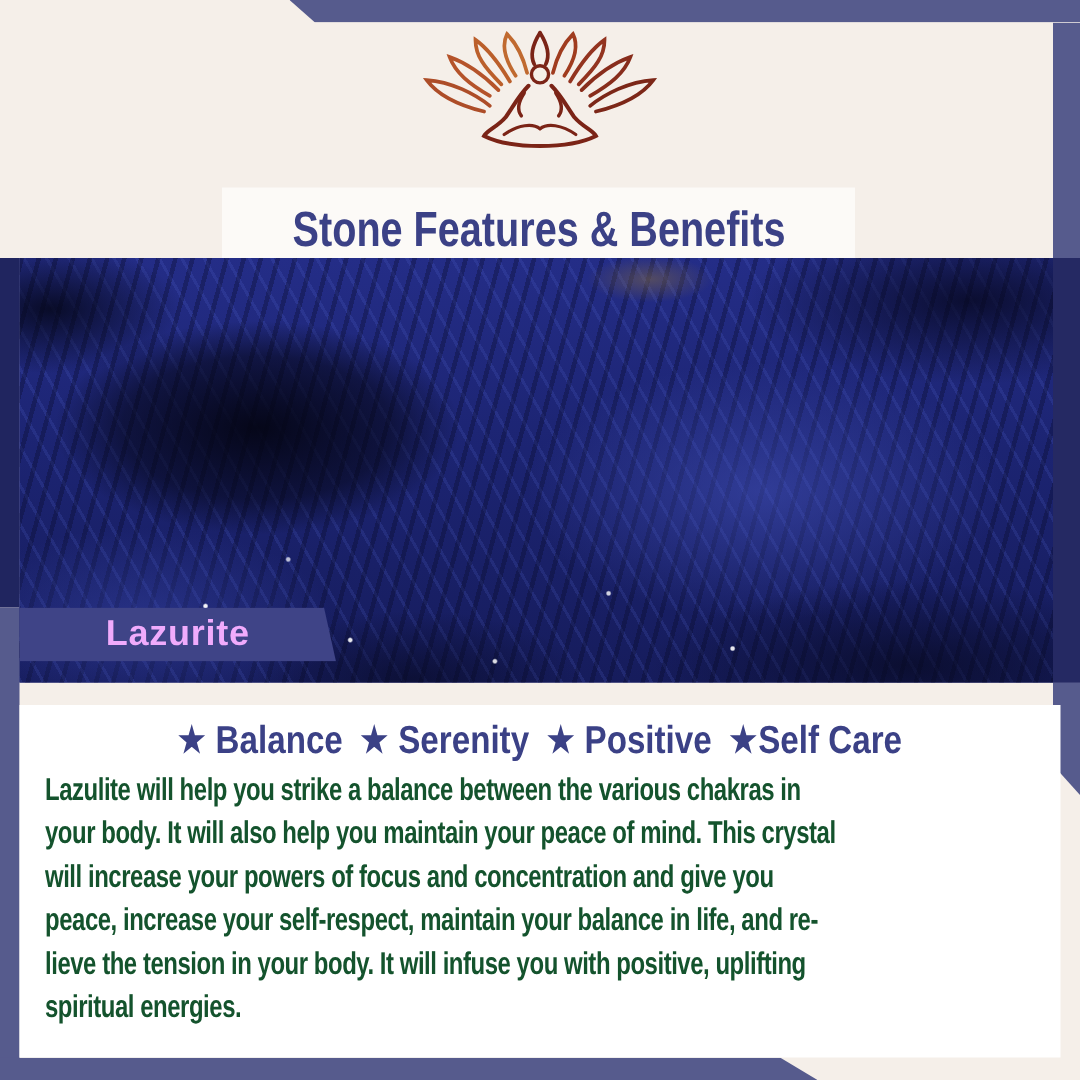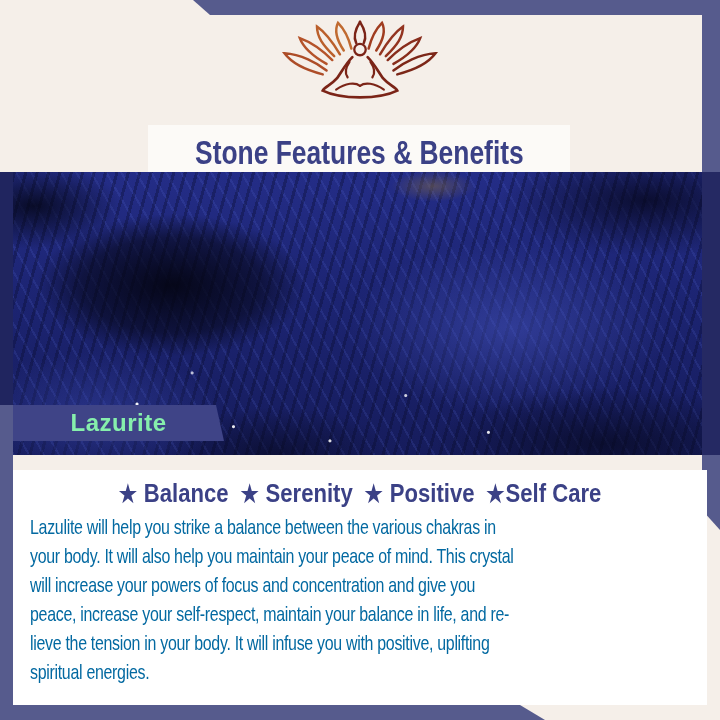--- a/index.html
+++ b/index.html
@@ -44,31 +44,31 @@
       radial-gradient(ellipse 210px 115px at 72% 55%, rgba(70,85,190,.5), transparent 75%),
       radial-gradient(ellipse 170px 85px at 12% 86%, rgba(60,75,180,.45), transparent 75%),
       repeating-linear-gradient(105deg, rgba(8,10,40,.33) 0 3px, transparent 3px 11px),
       repeating-linear-gradient(60deg, rgba(90,110,220,.16) 0 2px, transparent 2px 13px),
       linear-gradient(180deg,#242d87 0%,#1c2472 45%,#161c5c 100%);}
 
   
   .stone-banner{position:absolute;left:13px;top:405px;width:211px;height:36px;background:#3f4487;
     clip-path:polygon(0 0,203px 0,211px 36px,0 36px);
     display:flex;align-items:center;justify-content:center;}
-  .stone-banner span{color:#86efac;font-size:24px;font-weight:bold;letter-spacing:.5px;}
+  .stone-banner span{color:#f0abfc;font-size:24px;font-weight:bold;letter-spacing:.5px;}
 
   
   .panel{position:absolute;left:13px;top:470px;width:694px;height:235px;background:#ffffff;}
   .features{position:absolute;left:0;top:478px;width:720px;display:flex;justify-content:center;
     column-gap:14px;font-weight:bold;color:#3b4186;font-size:26px;
     transform:scaleX(.85);transform-origin:center;white-space:nowrap;}
   .feature{display:flex;align-items:center;}
   .feature .star{margin-right:8px;font-size:24px;}
   .feature:last-child .star{margin-right:1px;}
-  .desc{position:absolute;left:30px;top:512px;width:680px;color:#0369a1;font-weight:normal;}
+  .desc{position:absolute;left:30px;top:512px;width:680px;color:#14532d;font-weight:bold;}
   .desc-line{font-size:21px;letter-spacing:-.4px;line-height:29px;white-space:nowrap;
     transform:scaleX(.76);transform-origin:left center;}
 
   .logo-svg{display:block;}
 </style>
 </head>
 <body>
 
 <div class="canvas">
 

